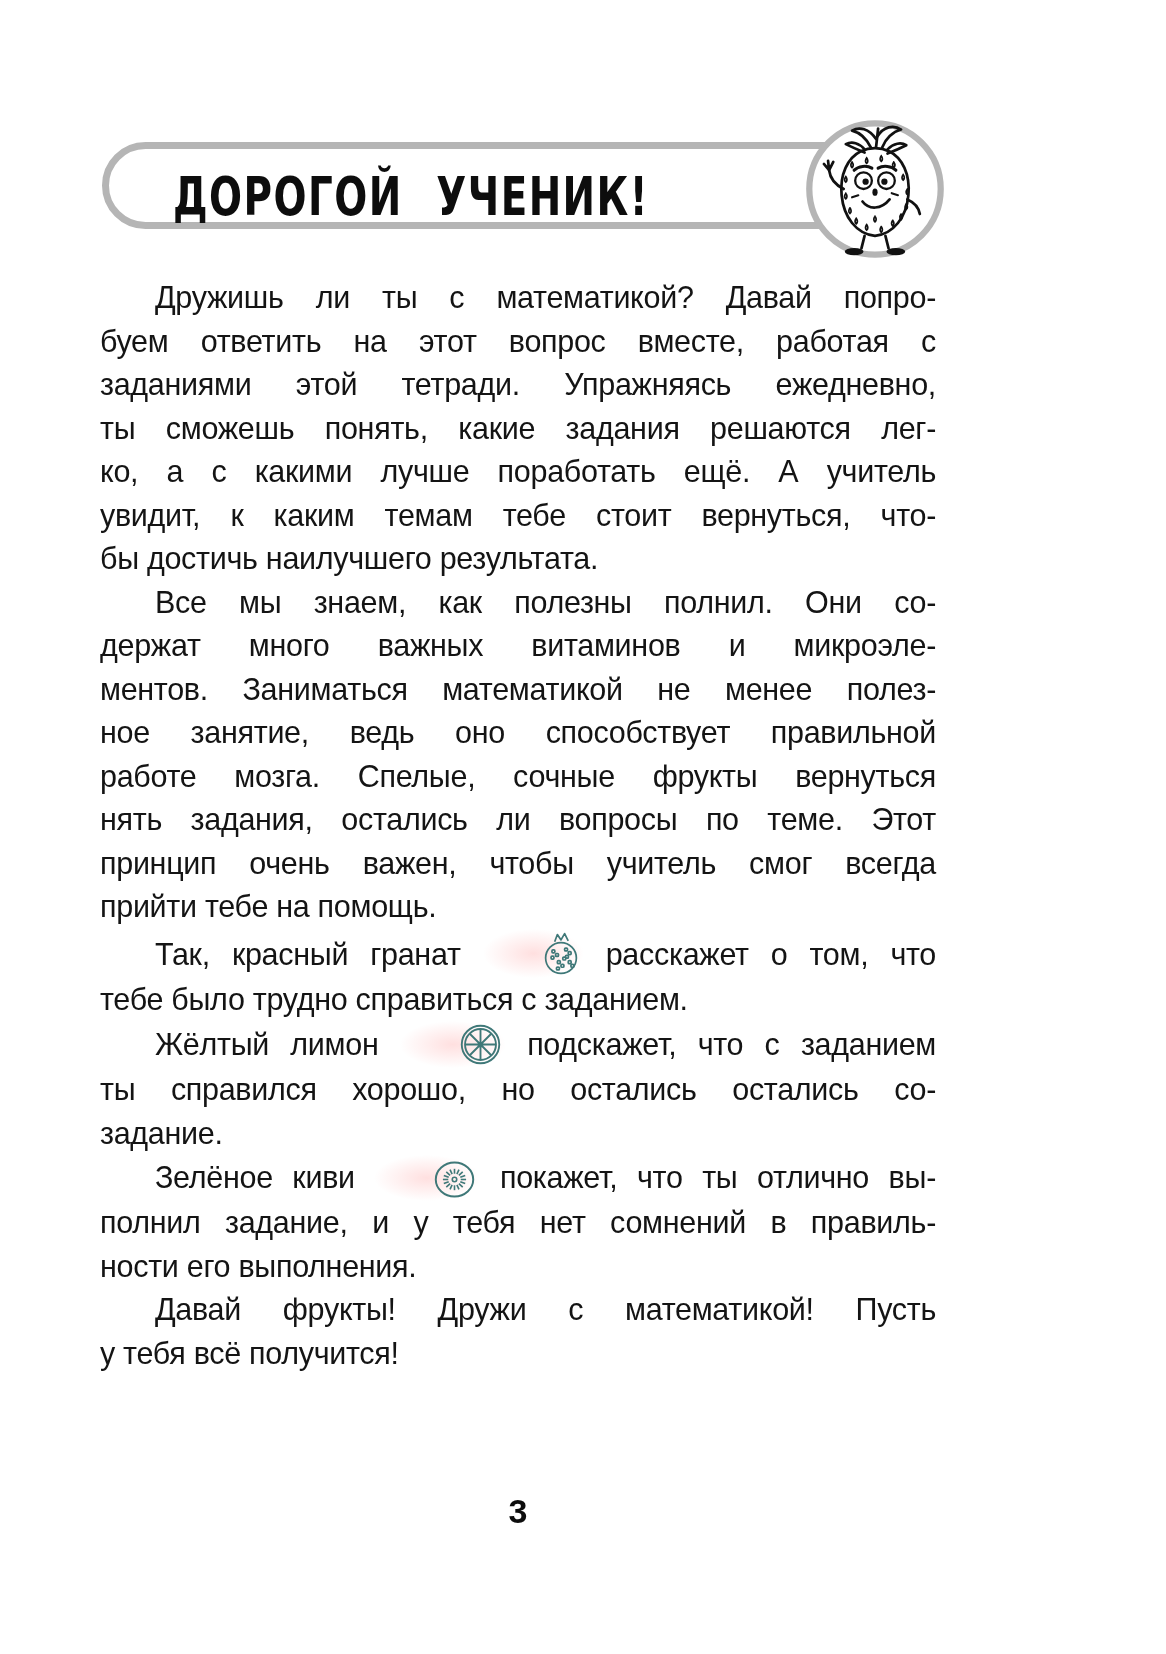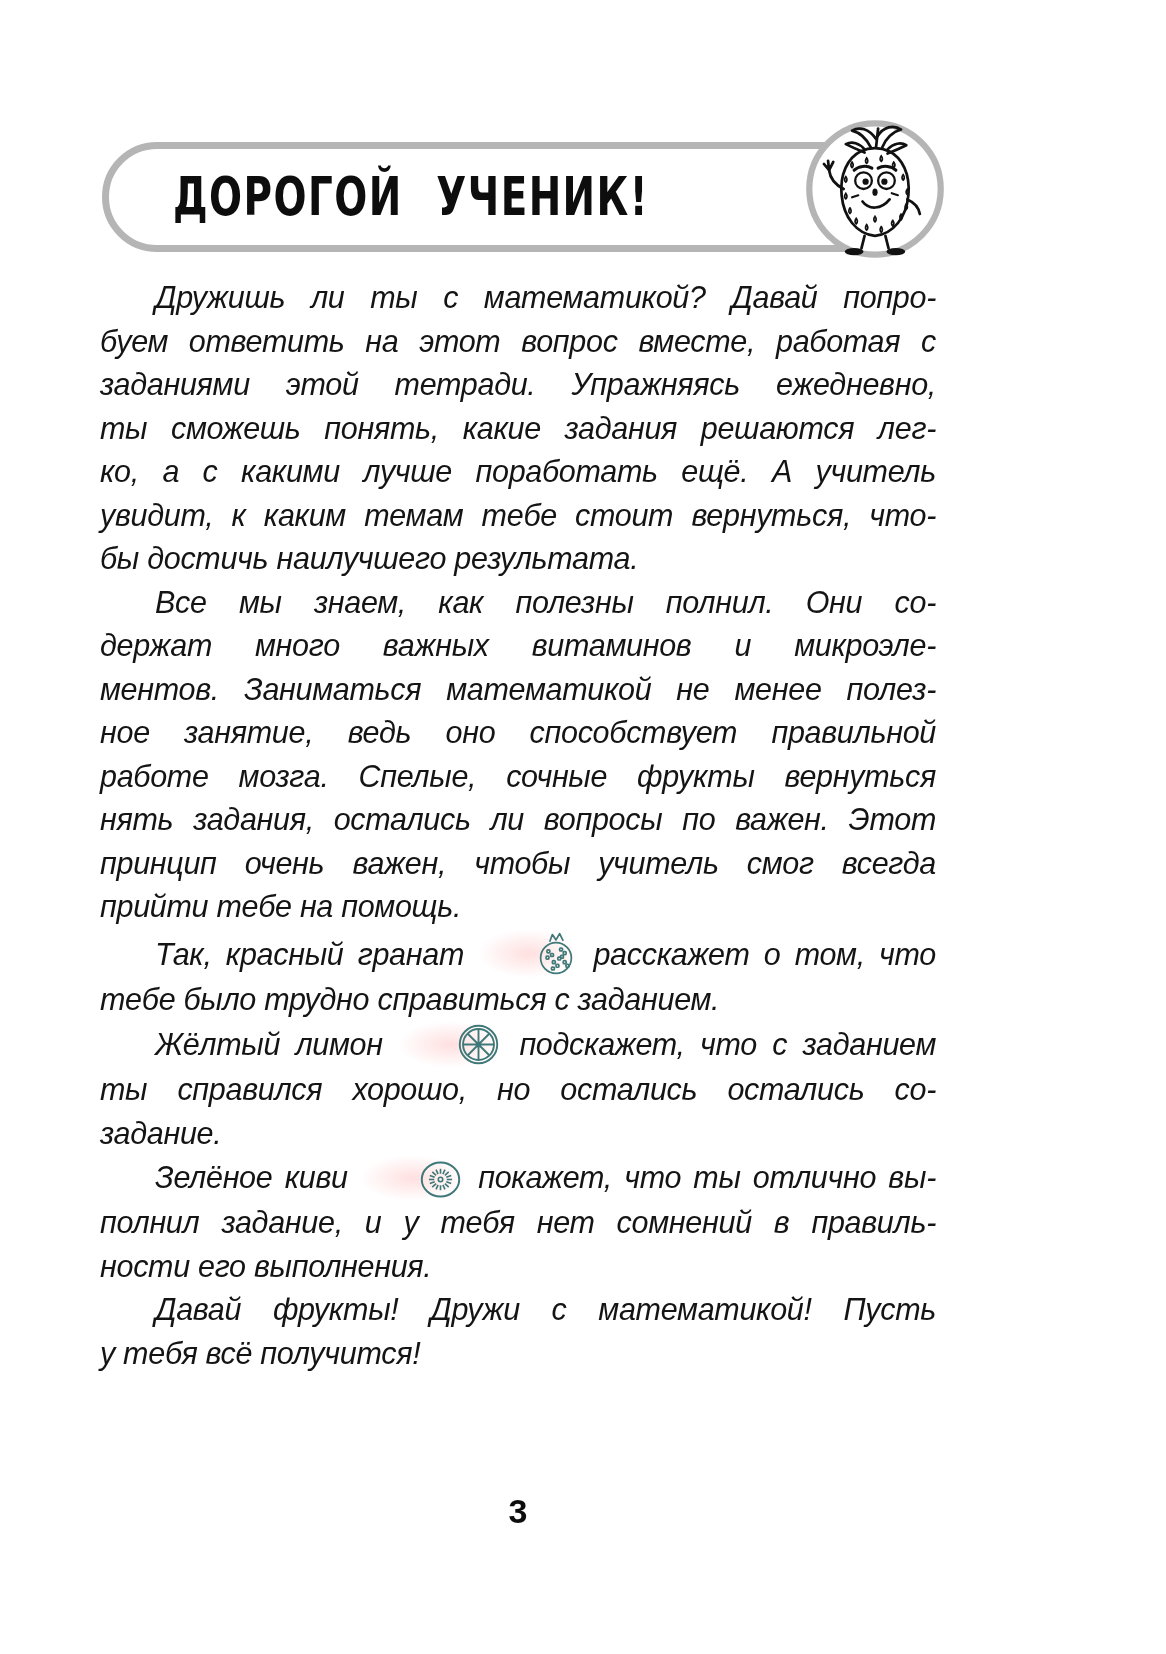--- a/index.html
+++ b/index.html
@@ -2,40 +2,40 @@
 <html><head>
 <meta charset="utf-8">
 <style>
   html,body{margin:0;padding:0;}
   body{
     width:1166px;height:1654px;position:relative;background:#ffffff;
     font-family:"Liberation Sans",sans-serif;color:#161616;overflow:hidden;
   }
   
   .header-pill{
-    position:absolute;left:102px;top:142px;width:798px;height:110px;
+    position:absolute;left:102px;top:142px;width:798px;height:87px;
     box-sizing:border-box;border:7px solid #b5b5b5;border-radius:60px;
     background:#fff;z-index:1;
   }
   .pill-title{
     position:absolute;left:64px;top:0;height:96px;line-height:96px;white-space:nowrap;
   }
   .pill-title span{
     display:inline-block;transform:scaleX(0.72);transform-origin:left center;
     font-family:"DejaVu Sans",sans-serif;font-weight:700;font-size:54px;
     letter-spacing:2px;word-spacing:26px;color:#0d0d0d;
   }
   
   .mascot{
     position:absolute;left:802px;top:116px;width:146px;height:146px;z-index:2;
   }
   
   .text-block{
     position:absolute;left:100px;top:276px;width:836px;
-    font-size:30.5px;line-height:43.5px;letter-spacing:-0.3px;color:#141414;font-style:italic;
+    font-size:30.5px;line-height:43.5px;letter-spacing:-0.3px;color:#141414;
   }
   .line{text-align:justify;text-align-last:justify;}
   .line.end{text-align-last:left;}
   .line.indent{text-indent:55px;}
   .fruit-icon{
     display:inline-block;border-radius:50%;padding:1px 3px;
     background:radial-gradient(closest-side,rgba(255,150,150,0.30),rgba(255,150,150,0));
   }
   .fruit-icon svg{vertical-align:-12px;}
   
@@ -111,21 +111,21 @@
     <div class="line">заданиями этой тетради. Упражняясь ежедневно,</div>
     <div class="line">ты сможешь понять, какие задания решаются лег-</div>
     <div class="line">ко, а с какими лучше поработать ещё. А учитель</div>
     <div class="line">увидит, к каким темам тебе стоит вернуться, что-</div>
     <div class="line end">бы достичь наилучшего результата.</div>
     <div class="line indent">Все мы знаем, как полезны полнил. Они со-</div>
     <div class="line">держат много важных витаминов и микроэле-</div>
     <div class="line">ментов. Заниматься математикой не менее полез-</div>
     <div class="line">ное занятие, ведь оно способствует правильной</div>
     <div class="line">работе мозга. Спелые, сочные фрукты вернуться</div>
-    <div class="line">нять задания, остались ли вопросы по важен. Этот</div>
+    <div class="line">нять задания, остались ли вопросы по теме. Этот</div>
     <div class="line">принцип очень важен, чтобы учитель смог всегда</div>
     <div class="line end">прийти тебе на помощь.</div>
     <div class="line indent">Так, красный гранат <span class="fruit-icon"><svg viewBox="0 0 44 52" width="40" height="47">
           <g stroke="#3f7878" stroke-width="1.9" fill="none" stroke-linejoin="round">
             <path d="M15,13 L18,5 L22,11 L26,4 L30,12"></path>
             <circle cx="22" cy="31" r="17"></circle>
             <rect x="12" y="22" width="3.2" height="3.2" rx="1.1"></rect>
             <rect x="16" y="26" width="3.2" height="3.2" rx="1.1"></rect>
             <rect x="11" y="29" width="3.2" height="3.2" rx="1.1"></rect>
             <rect x="26" y="20" width="3.2" height="3.2" rx="1.1"></rect>

